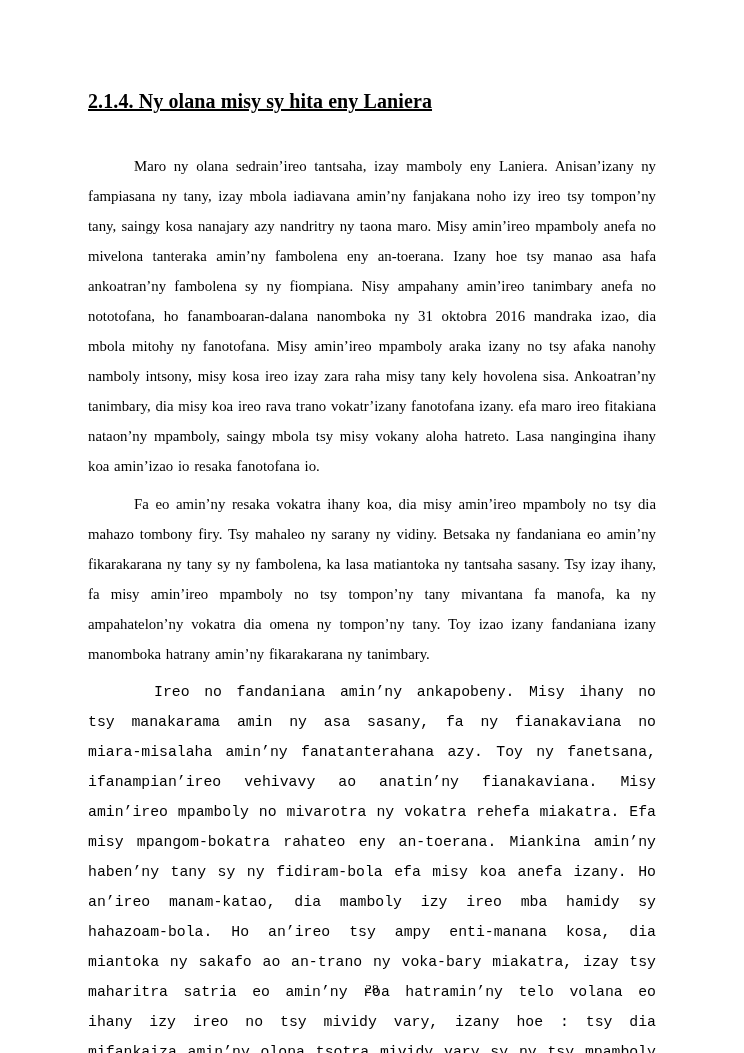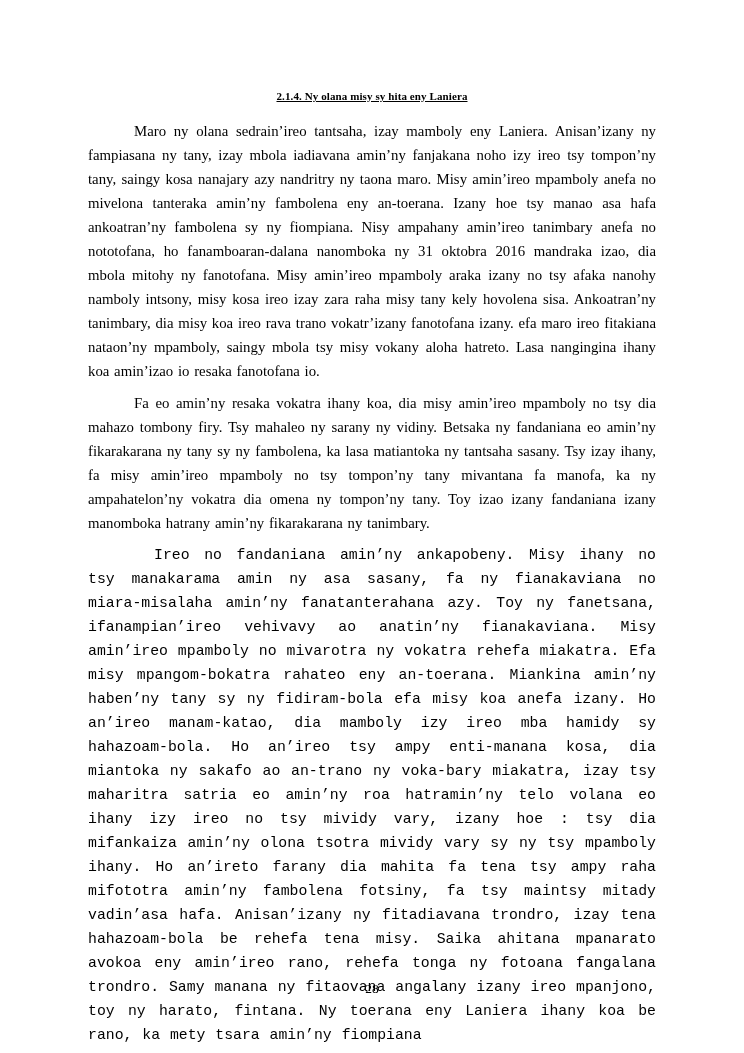--- a/index.html
+++ b/index.html
@@ -12,30 +12,29 @@
     color: #000000;
     overflow: hidden;
   }
   .page {
     position: absolute;
     inset: 0;
     padding: 90px 88px 0 88px;
     background: #ffffff;
   }
   .heading {
-    font-size: 11px;
+    font-size: 20px;
     font-weight: bold;
     text-decoration: underline;
-    margin-bottom: 17px;
+    margin-bottom: 38px;
     letter-spacing: 0.1px;
-    text-align: center;
   }
   .para {
     font-size: 14.8px;
-    line-height: 24px;
+    line-height: 30px;
     text-align: justify;
     margin-bottom: 7px;
     word-spacing: 1px;
     margin-top: 8px;
   }
   .indent-1 { text-indent: 46px; }
   .indent-2 { text-indent: 66px; font-family: Liberation Mono, monospace; }
   .page-number {
     position: absolute;
     bottom: 56px;

